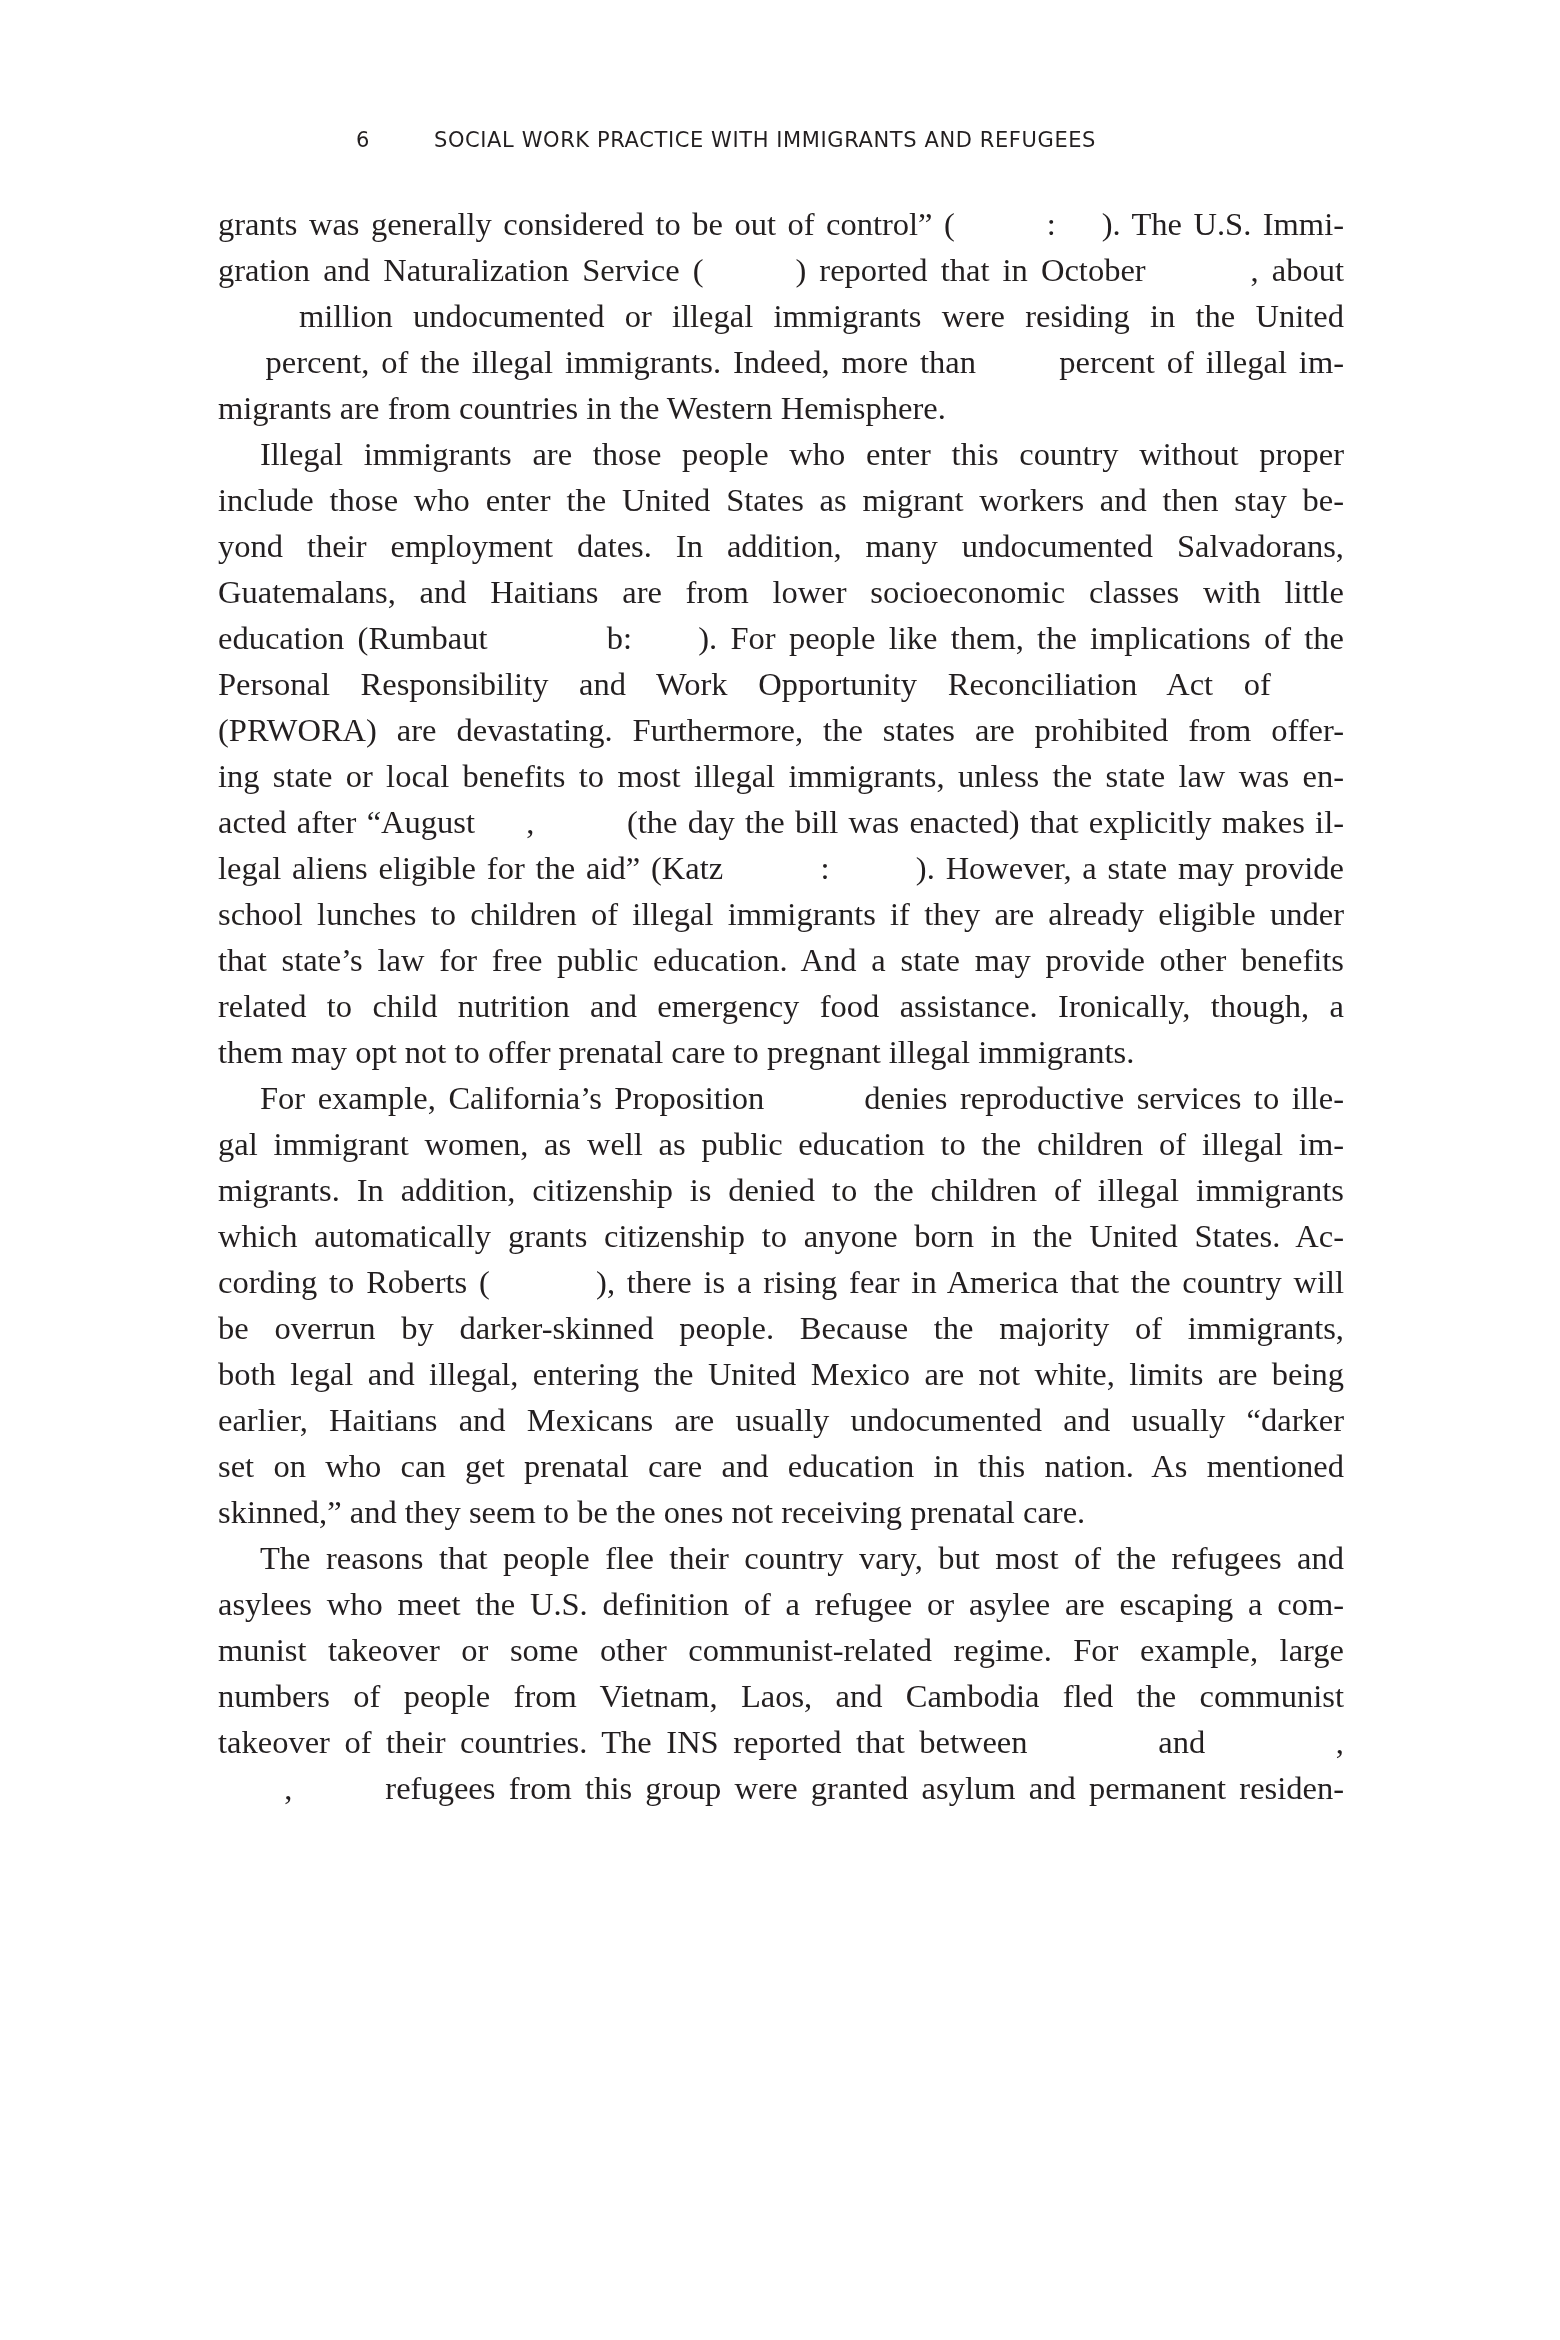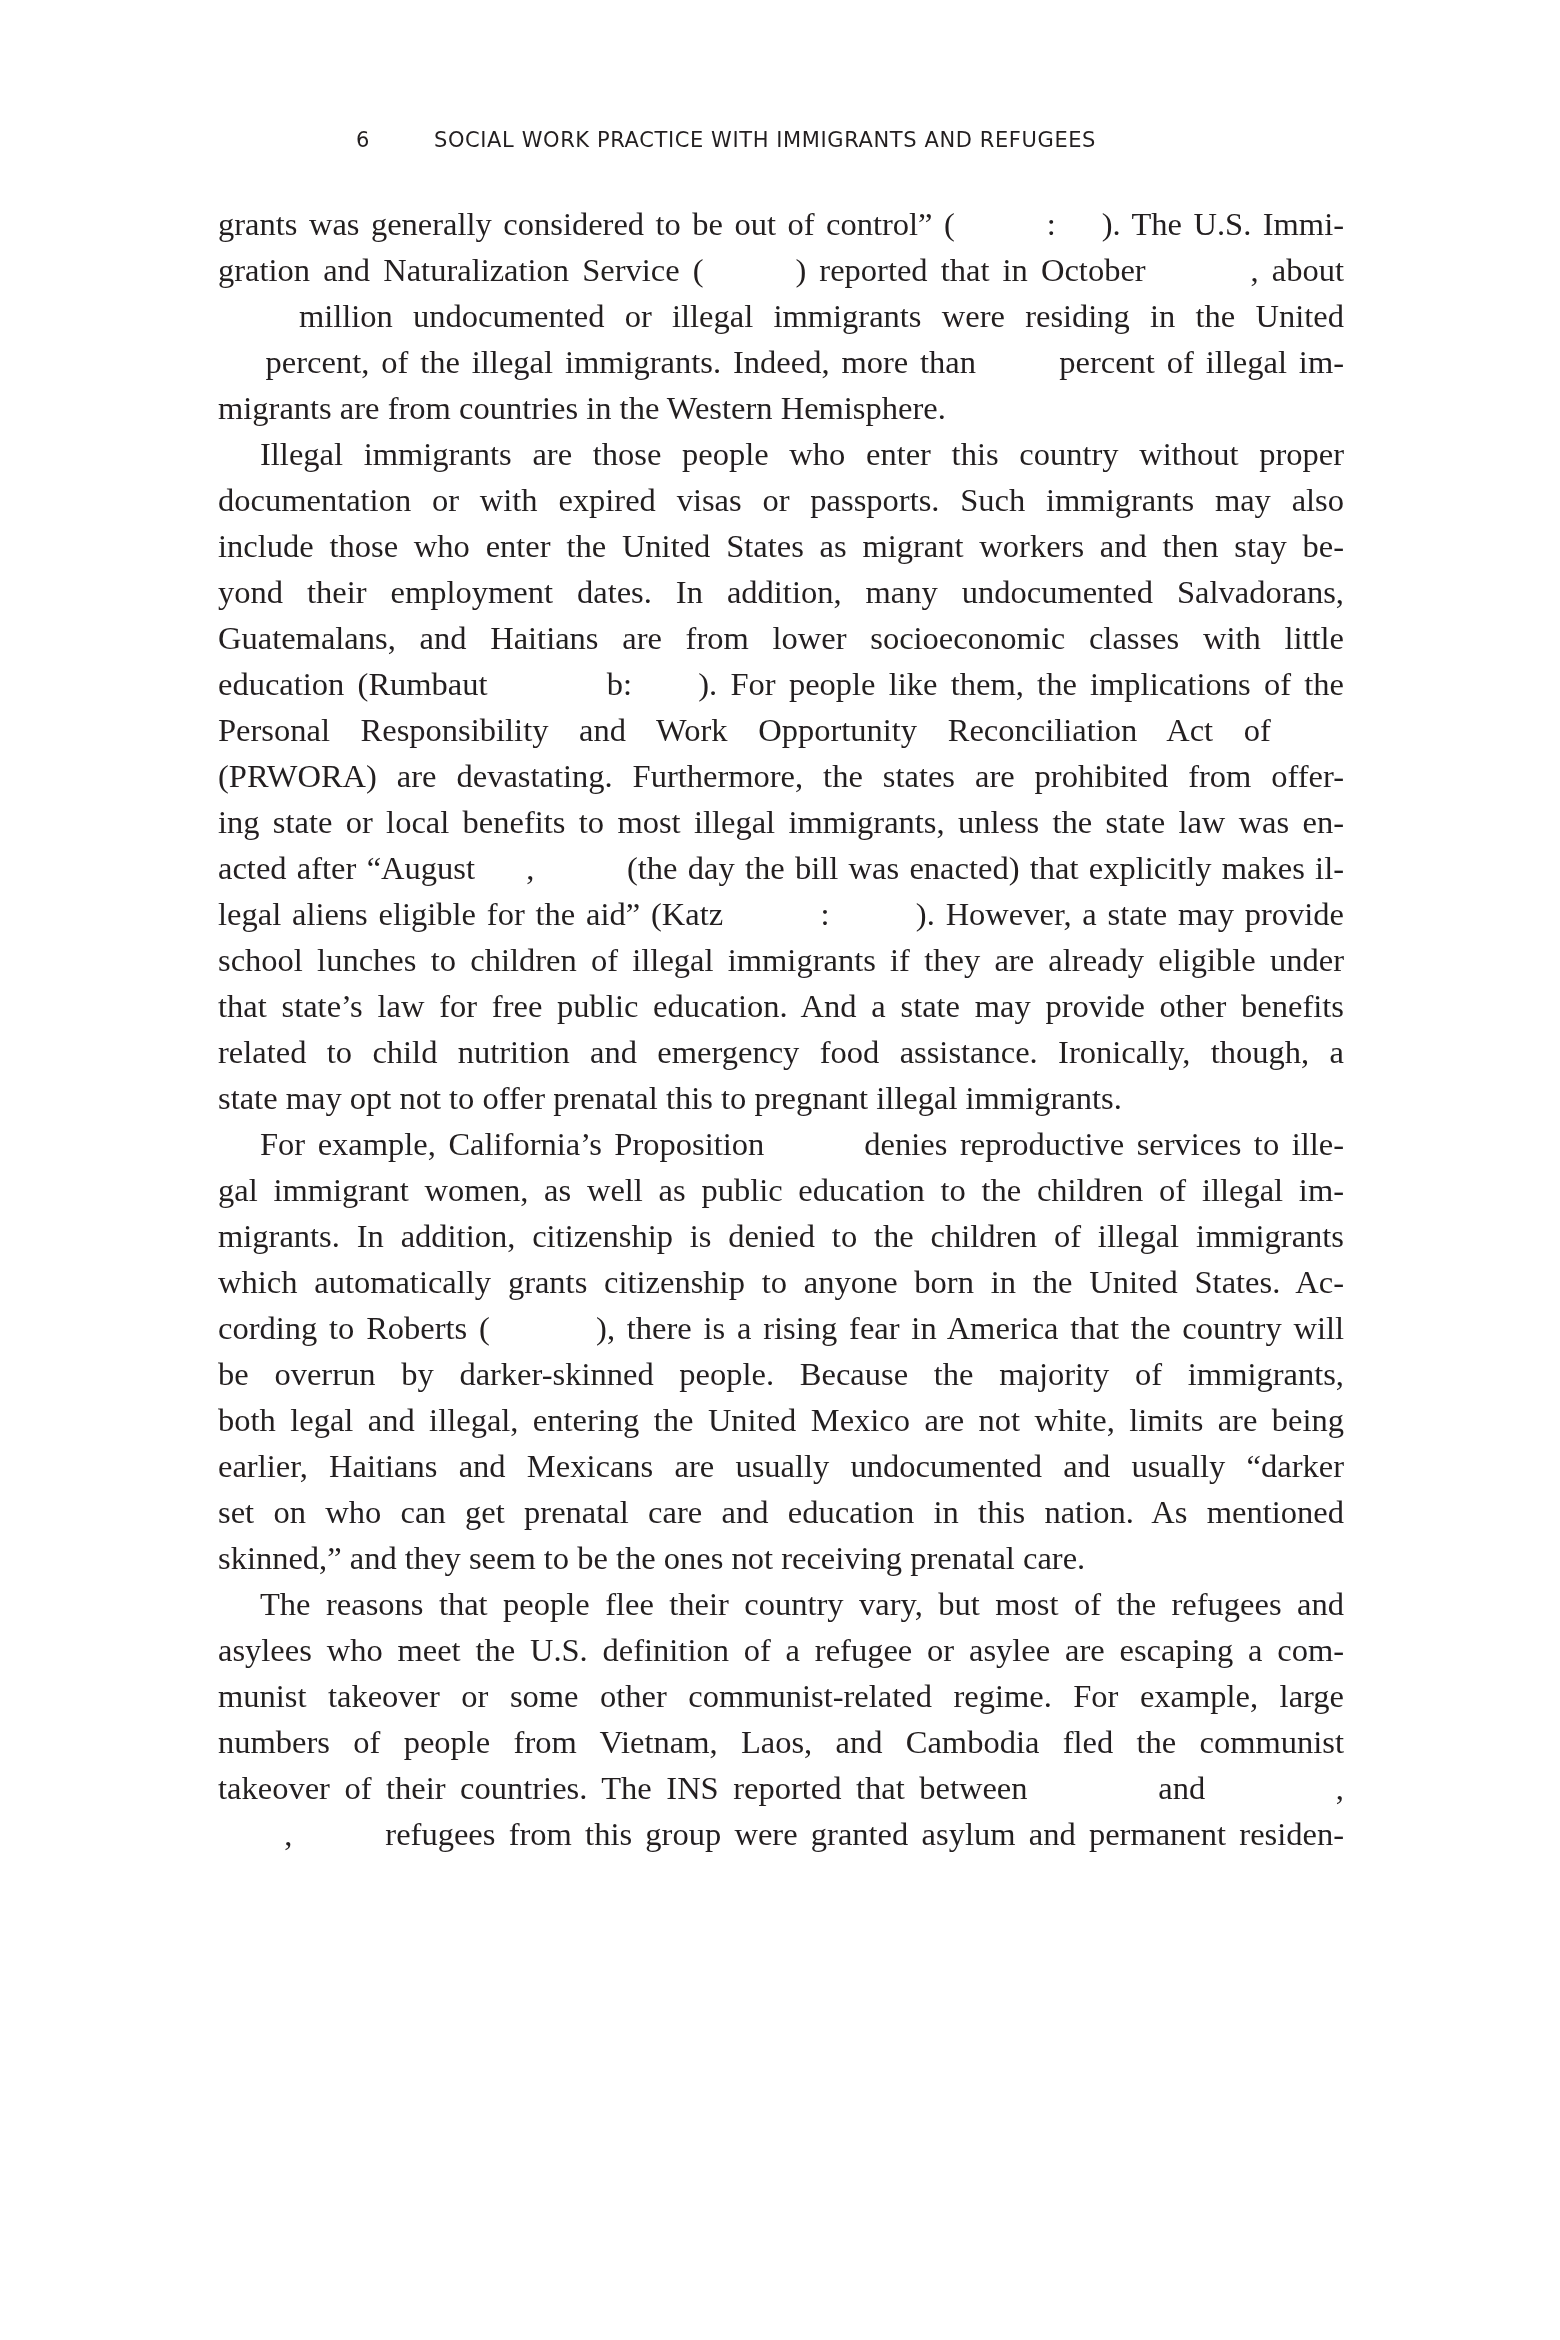--- a/index.html
+++ b/index.html
@@ -36,34 +36,33 @@
     <div>
       <span class="line">grants was generally considered to be out of control” (        :    ). The U.S. Immi-</span>
       <span class="line">gration and Naturalization Service (       ) reported that in October        , about</span>
       <span class="line">    million undocumented or illegal immigrants were residing in the United</span>
       <span class="line">    percent, of the illegal immigrants. Indeed, more than       percent of illegal im-</span>
       <span class="line last">migrants are from countries in the Western Hemisphere.</span>
     </div>
 
     <div>
       <span class="line indent">Illegal immigrants are those people who enter this country without proper</span>
-      <span class="line">documentation or with expired visas or passports. Such immigrants may also</span>
       <span class="line">include those who enter the United States as migrant workers and then stay be-</span>
       <span class="line">yond their employment dates. In addition, many undocumented Salvadorans,</span>
       <span class="line">Guatemalans, and Haitians are from lower socioeconomic classes with little</span>
       <span class="line">education (Rumbaut         b:     ). For people like them, the implications of the</span>
       <span class="line">Personal Responsibility and Work Opportunity Reconciliation Act of         </span>
       <span class="line">(PRWORA) are devastating. Furthermore, the states are prohibited from offer-</span>
       <span class="line">ing state or local benefits to most illegal immigrants, unless the state law was en-</span>
       <span class="line">acted after “August     ,         (the day the bill was enacted) that explicitly makes il-</span>
       <span class="line">legal aliens eligible for the aid” (Katz         :        ). However, a state may provide</span>
       <span class="line">school lunches to children of illegal immigrants if they are already eligible under</span>
       <span class="line">that state’s law for free public education. And a state may provide other benefits</span>
       <span class="line">related to child nutrition and emergency food assistance. Ironically, though, a</span>
-      <span class="line last">state may opt not to offer prenatal this to pregnant illegal immigrants.</span>
+      <span class="line last">them may opt not to offer prenatal care to pregnant illegal immigrants.</span>
     </div>
 
     <div>
       <span class="line indent">For example, California’s Proposition        denies reproductive services to ille-</span>
       <span class="line">gal immigrant women, as well as public education to the children of illegal im-</span>
       <span class="line">migrants. In addition, citizenship is denied to the children of illegal immigrants</span>
       <span class="line">which automatically grants citizenship to anyone born in the United States. Ac-</span>
       <span class="line">cording to Roberts (         ), there is a rising fear in America that the country will</span>
       <span class="line">be overrun by darker-skinned people. Because the majority of immigrants,</span>
       <span class="line">both legal and illegal, entering the United Mexico are not white, limits are being</span>

